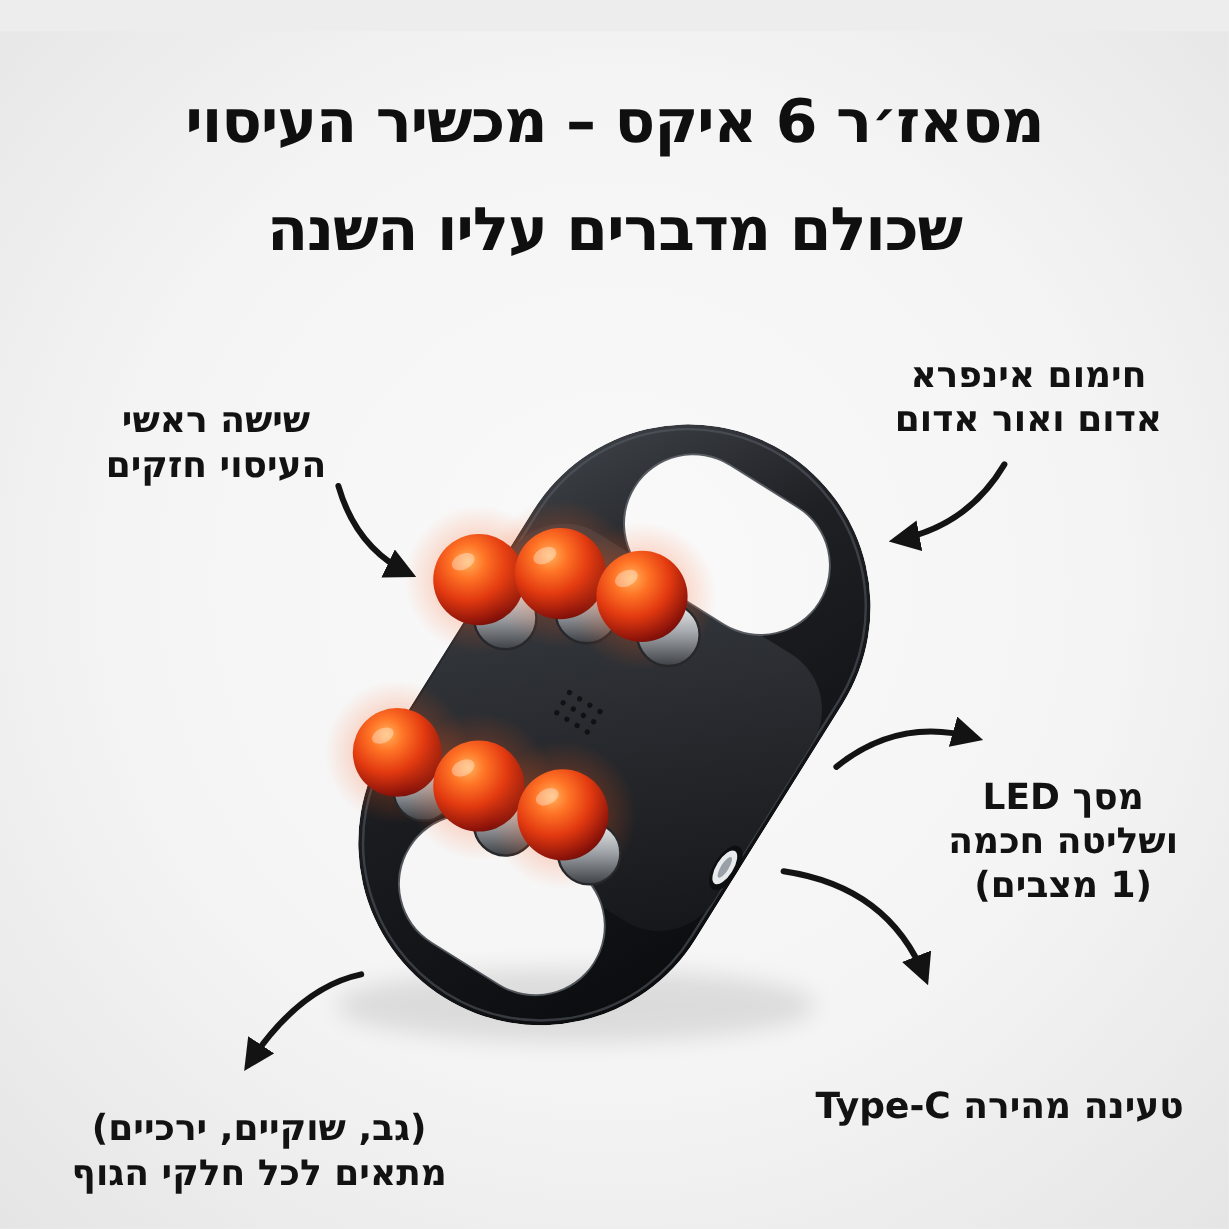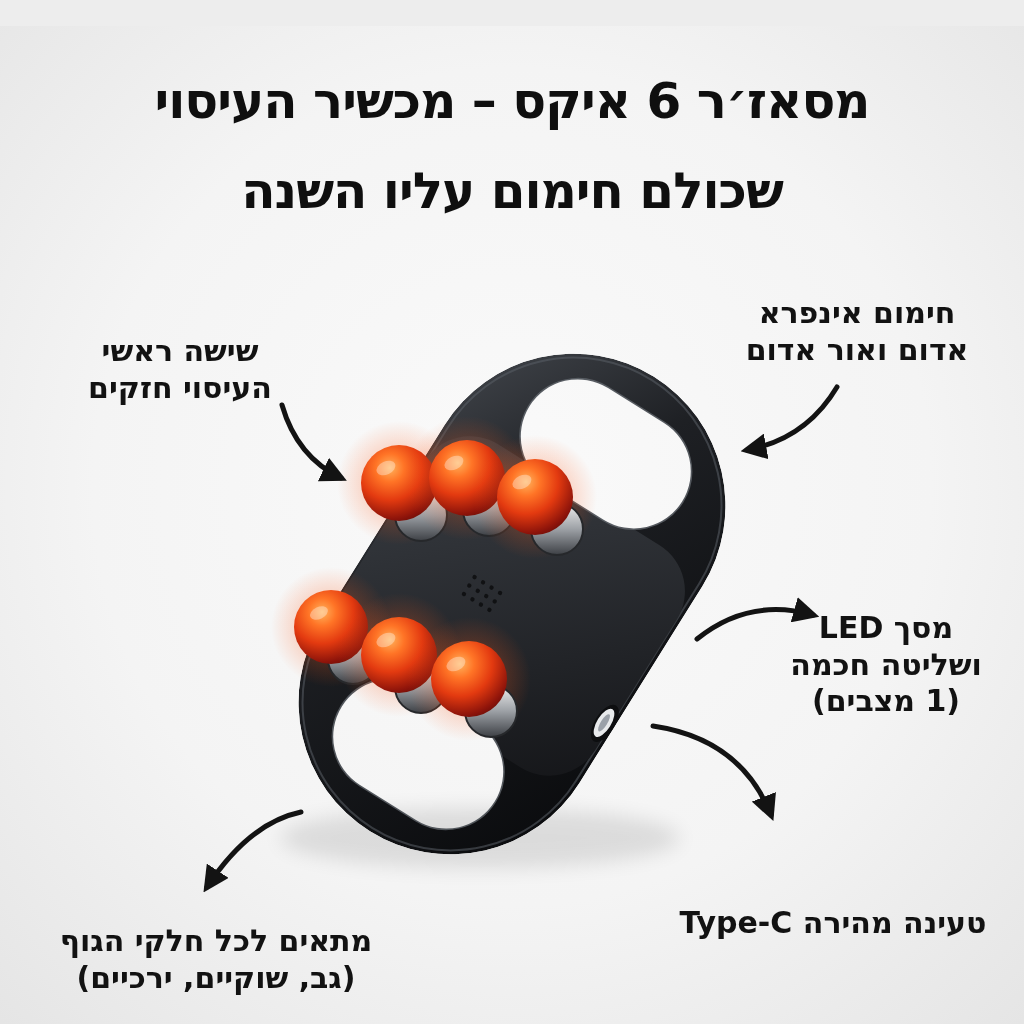--- a/index.html
+++ b/index.html
@@ -19,33 +19,33 @@
     text-align: center; font-weight: bold; font-size: 50px; line-height: 1.8;
     color: #0f0f0f; letter-spacing: -1px;
   }
   .label {
     position: absolute; transform: translate(-50%, -50%);
     text-align: center; font-weight: bold; font-size: 30px; line-height: 1.22;
     color: #121212; white-space: nowrap;
   }
   .label-heads    { left: 180px; top: 344px; }
   .label-infrared { left: 857px; top: 306px; text-align: center; }
-  .label-led      { left: 886px; top: 639px; }
+  .label-led      { left: 886px; top: 676px; }
   .label-charging { left: 833px; top: 897px; }
   .label-fit      { left: 216px; top: 934px; }
   .arrow { fill: none; stroke: #131313; stroke-width: 5; stroke-linecap: round; }
 </style>
 </head>
 <body>
 
 <div class="stage">
 
   <div class="title" dir="rtl">
     <div>מסאז׳ר 6 איקס – מכשיר העיסוי</div>
-    <div>שכולם חימום עליו השנה</div>
+    <div>שכולם מדברים עליו השנה</div>
   </div>
 
   <svg class="art" viewBox="0 0 1024 1024">
     <defs>
       <linearGradient id="bodyGrad" x1="0" y1="0" x2="1" y2="1">
         <stop offset="0" stop-color="#45494f"></stop>
         <stop offset="0.35" stop-color="#1e2024"></stop>
         <stop offset="1" stop-color="#08090b"></stop>
       </linearGradient>
       <linearGradient id="deckGrad" x1="0" y1="0" x2="1" y2="1">
@@ -175,17 +175,17 @@
     <div>מסך LED</div>
     <div>ושליטה חכמה</div>
     <div>(1 מצבים)</div>
   </div>
 
   <div class="label label-charging" dir="rtl">
     <div>טעינה מהירה Type-C</div>
   </div>
 
   <div class="label label-fit" dir="rtl">
+    <div>(גב, שוקיים, ירכיים)</div>
     <div>מתאים לכל חלקי הגוף</div>
-    <div>(גב, שוקיים, ירכיים)</div>
   </div>
 
 </div>
 
 </body></html>

